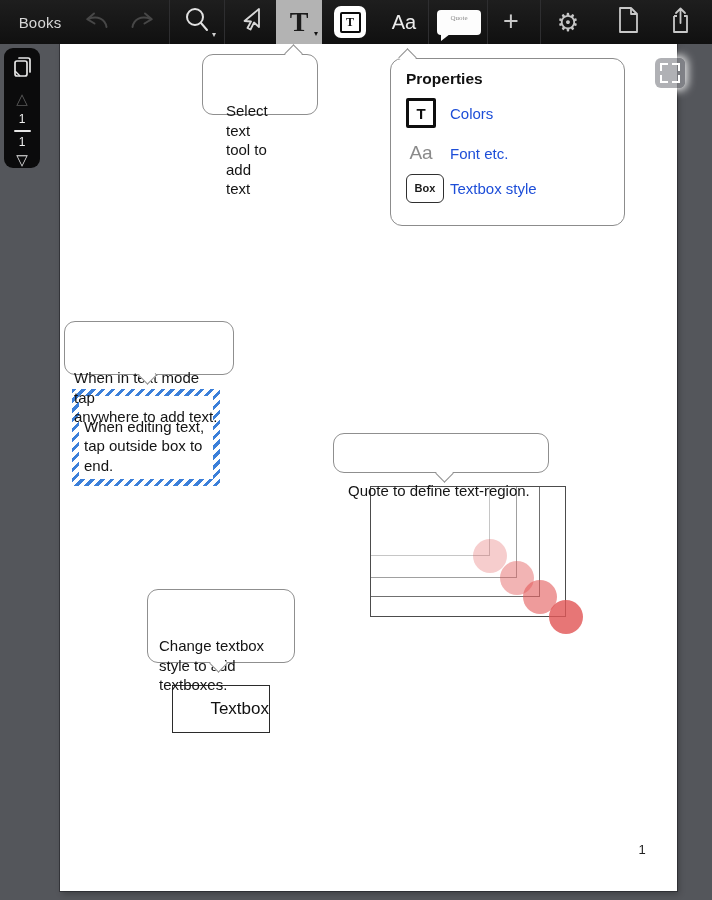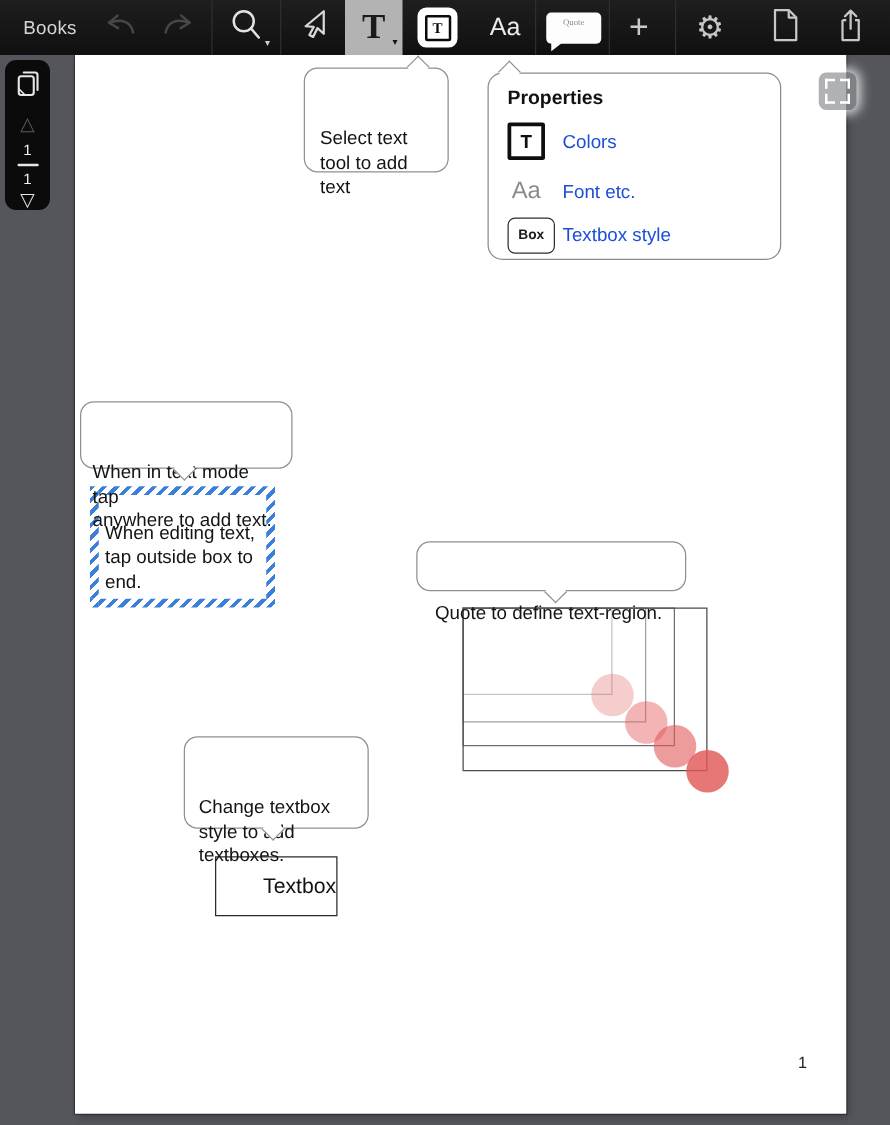--- a/index.html
+++ b/index.html
@@ -40,21 +40,21 @@
     box-shadow:0 0 0 1px rgba(30,30,34,.55), 2px 3px 6px rgba(0,0,0,.25);}
 
   
   .bubble{position:absolute;background:#fff;border:1.5px solid #8f8f8f;border-radius:11px;
     color:#141414;font-size:15px;line-height:19.5px;white-space:pre-line;z-index:5;}
   .tail{position:absolute;width:13px;height:13px;background:#fff;transform:rotate(45deg);}
   .tail.up{top:-8px;border-top:1.5px solid #8f8f8f;border-left:1.5px solid #8f8f8f;}
   .tail.down{bottom:-8px;border-bottom:1.5px solid #8f8f8f;border-right:1.5px solid #8f8f8f;}
 
   
-  .props{position:absolute;left:330px;top:14px;width:235px;height:150px;background:#fff;
+  .props{position:absolute;left:330px;top:14px;width:235px;height:168px;background:#fff;
     border:1.5px solid #8c8c8c;border-radius:12px;z-index:5;}
   .props-title{position:absolute;left:15px;top:11px;font-size:15.5px;font-weight:bold;color:#111;}
   .prow{position:absolute;left:15px;height:32px;display:flex;align-items:center;}
   .prow .plabel{margin-left:14px;font-size:15px;color:#1d4ed8;}
   .picon-colors{width:30px;height:30px;border:3.5px solid #0e0e0e;border-radius:2px;display:flex;
     align-items:center;justify-content:center;font-weight:bold;font-size:15px;color:#0e0e0e;}
   .picon-font{width:30px;text-align:center;color:#8a8a8a;font-size:19px;}
   .picon-box{width:38px;height:29px;border:1.5px solid #2f2f2f;border-radius:6px;display:flex;
     align-items:center;justify-content:center;font-weight:bold;font-size:11px;color:#1a1a1a;margin-right:-8px;}
 
@@ -204,21 +204,21 @@
     <div class="pn-num" style="margin-top:7px;">1</div>
     <div class="pn-line" style="margin-top:5px;"></div>
     <div class="pn-num" style="margin-top:4px;">1</div>
     <div class="pn-tri" style="margin-top:4px;color:#e6e6e6;">
       <span>▽</span>
     </div>
   </div>
 
   <div class="page">
 
-    <div class="bubble" style="left:142px;top:10px;width:116px;height:84px;padding:7px 12px;margin-left:41px;">
+    <div class="bubble" style="left:142px;top:10px;width:116px;height:61px;padding:7px 23px;">
       <span class="tail up" style="left:84px;"></span>
       <span>Select text
 tool to add
 text</span>
     </div>
 
     <div class="props">
       <span class="tail up" style="left:10px;"></span>
       <div class="props-title">Properties</div>
       <div class="prow" style="top:38px;">

